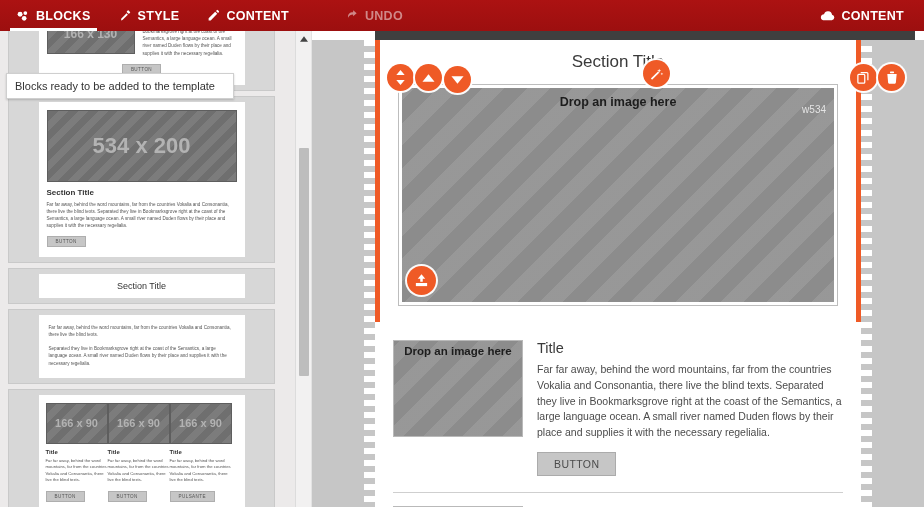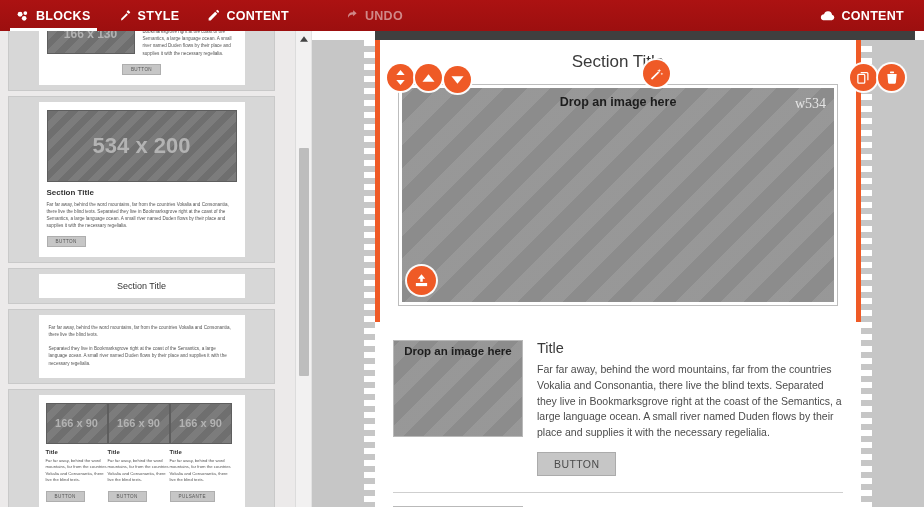--- a/index.html
+++ b/index.html
@@ -187,22 +187,22 @@
     width: 100%; height: 100%;
     background: #8c8c8c;
     background-image: repeating-linear-gradient(-45deg, rgba(255,255,255,.10) 0 16px, rgba(0,0,0,0) 16px 32px);
     position: relative;
   }
   .hero-drop {
     position: absolute; top: 7px; left: 0; right: 0;
     text-align: center; font-size: 12.5px; font-weight: bold; color: #1d1d1d;
   }
   .hero-w {
-    position: absolute; top: 8px; right: 8px;
-    font-size: 14px; color: #e4e4e4; font-family: Liberation Serif, serif;
+    position: absolute; top: 16px; right: 8px;
+    font-size: 10px; color: #e4e4e4;
   }
 
   
   .fab {
     position: absolute; width: 27px; height: 27px; border-radius: 50%;
     background: #ef5a26; display: flex; align-items: center; justify-content: center;
     cursor: pointer; z-index: 25;
     box-shadow: 0 0 0 2px rgba(255,255,255,.95);
   }
   .fab-up-img { width: 29px; height: 29px; }
@@ -386,20 +386,23 @@
               <div class="sec-title">Title</div>
               <div class="body-txt">Far far away, behind the word mountains, far from the countries Vokalia and Consonantia, there live the blind texts.</div>
               <span class="mini-btn">PULSANTE</span>
             </div>
           </div>
         </div>
       </div>
 
     </div>
 
+    <div class="tooltip">
+      <span>Blocks ready to be added to the template</span>
+    </div>
   </div>
 
   <div class="sb-bar">
     <div class="sb-arrow-up">
       <svg width="8" height="6" viewBox="0 0 10 7">
           <path d="M5 0 10 7H0z" fill="#444"></path>
         </svg>
     </div>
     <div class="sb-thumb"></div>
   </div>

